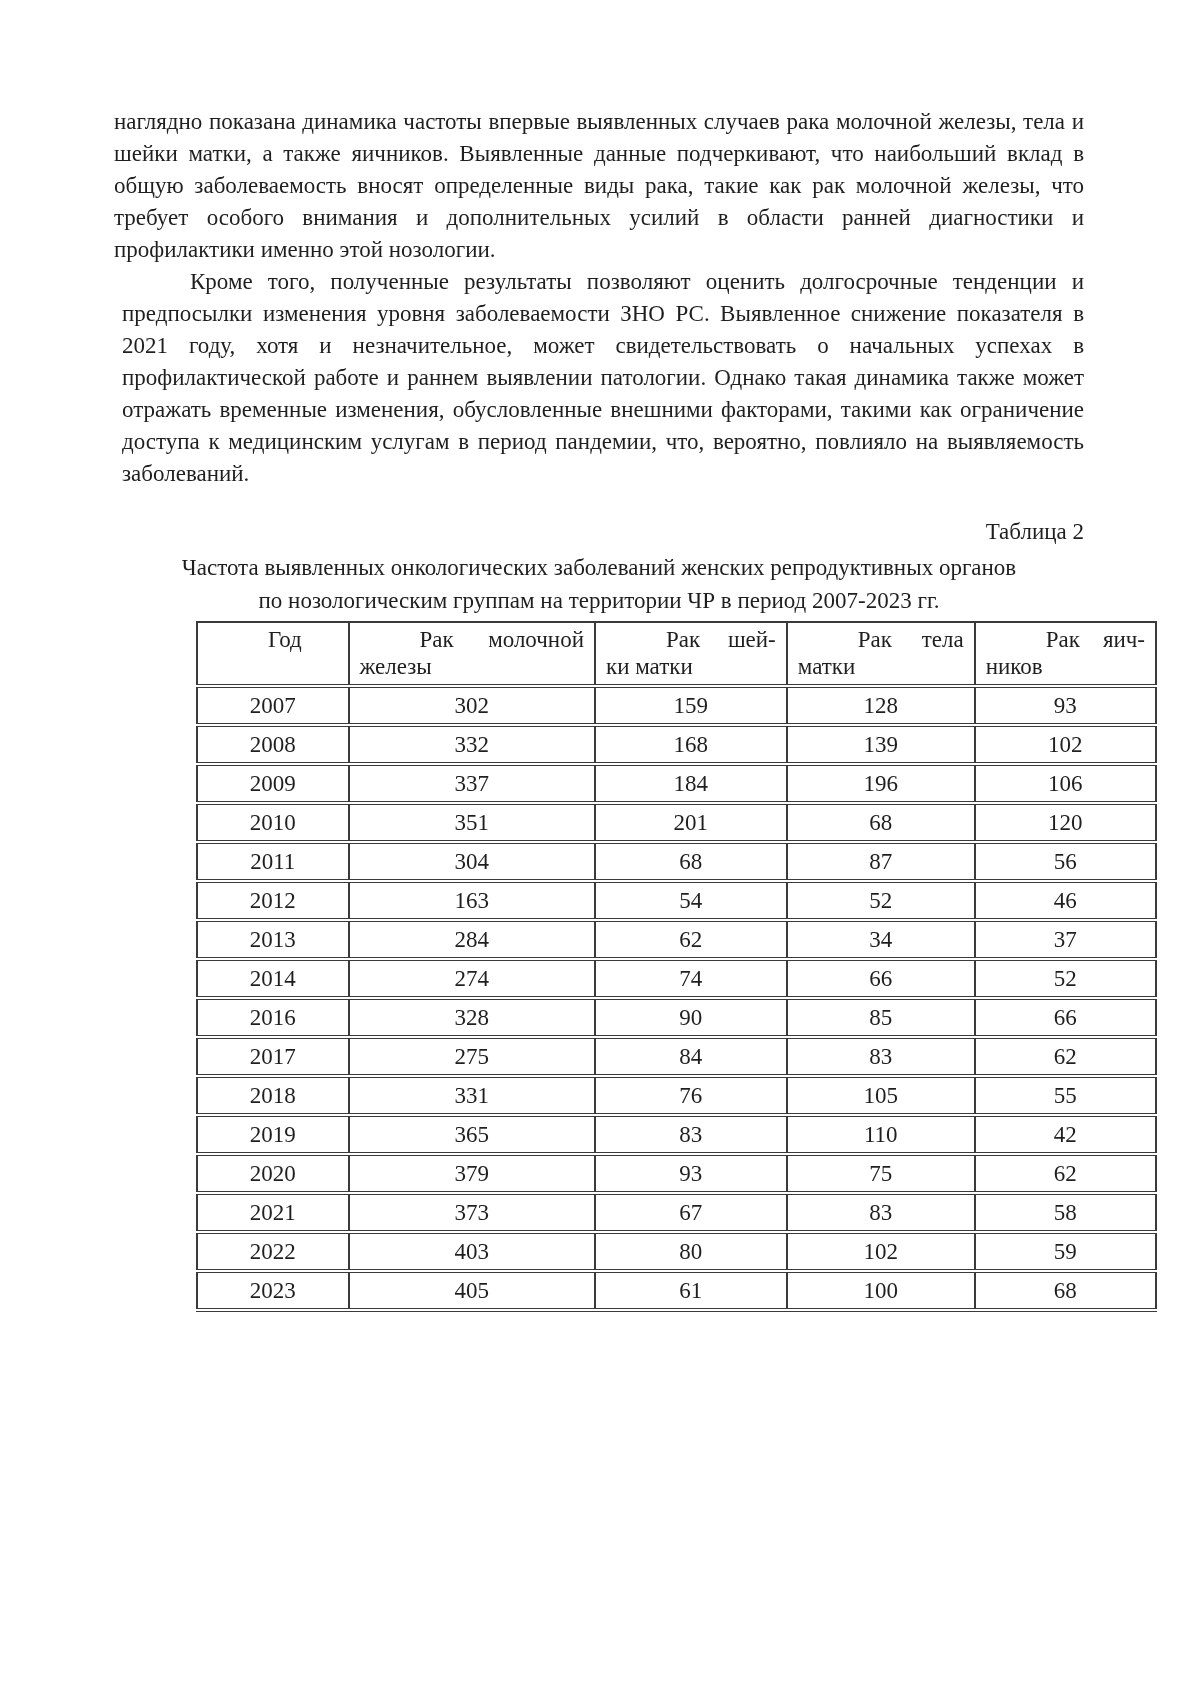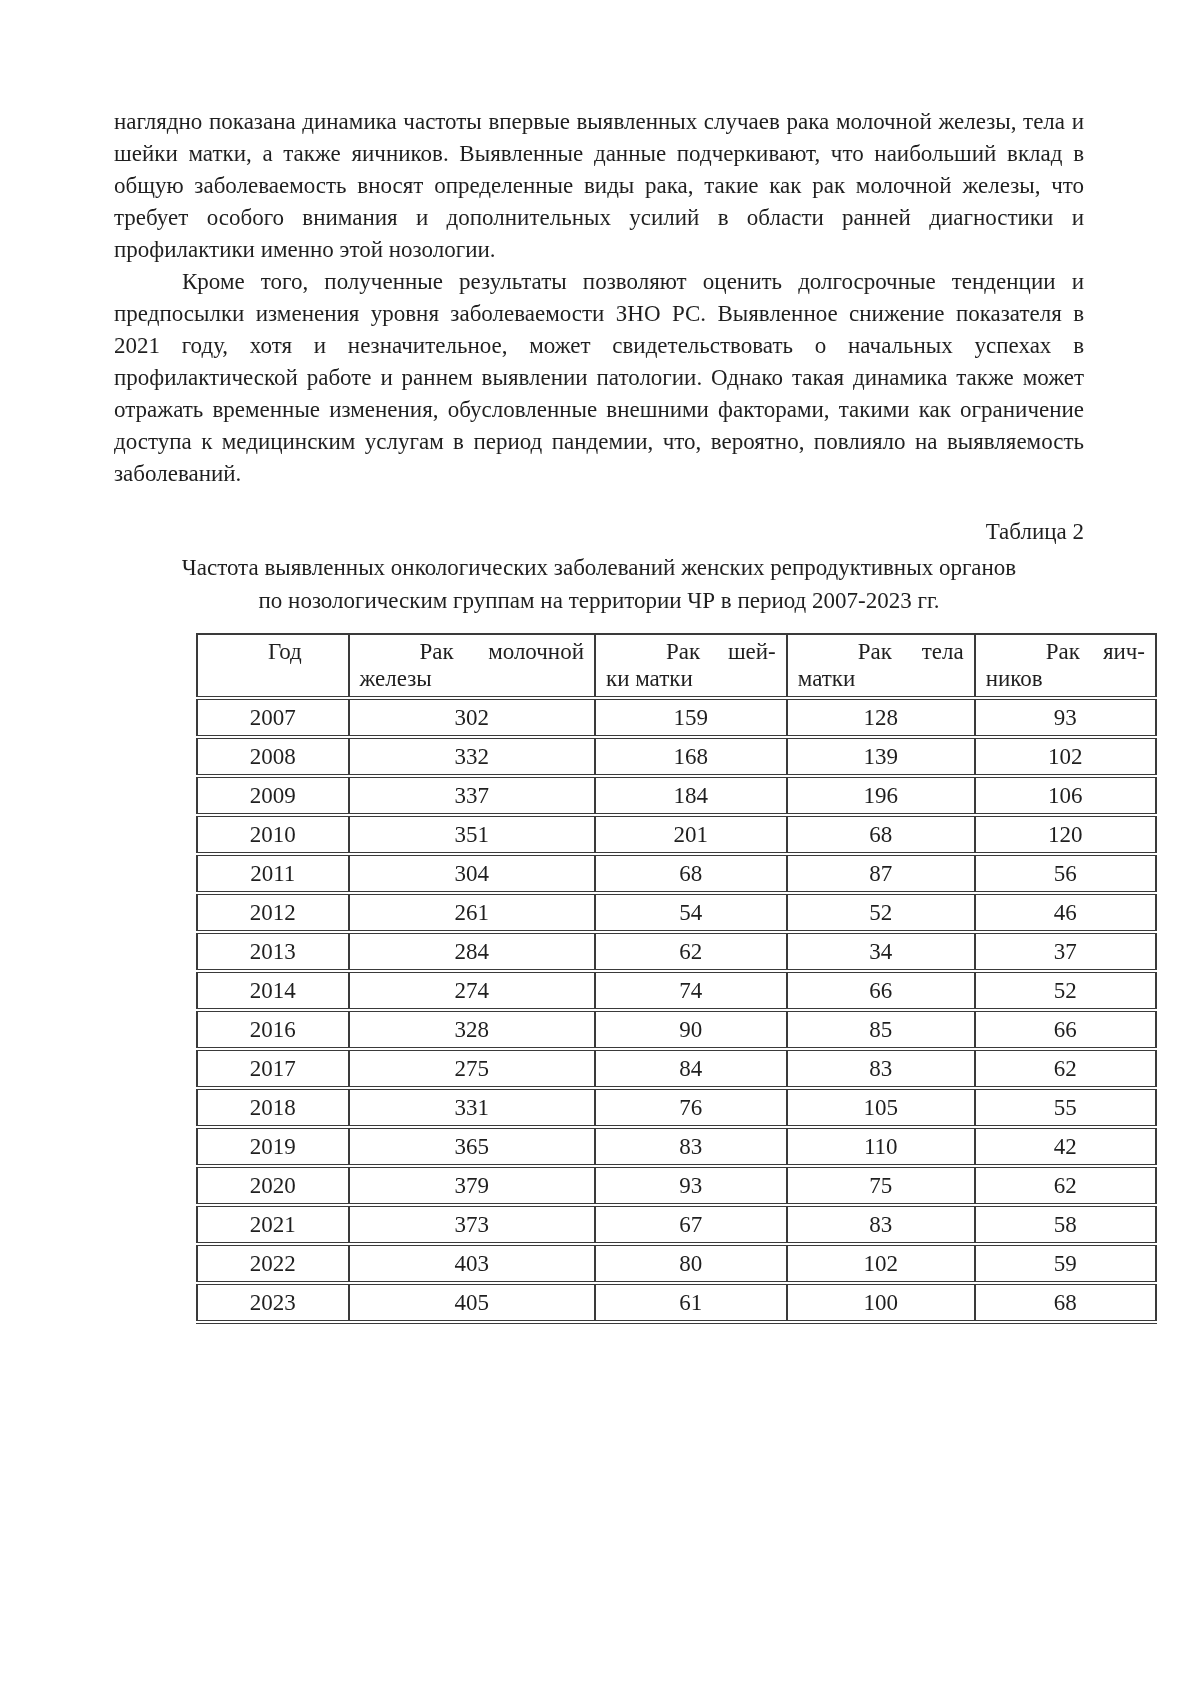--- a/index.html
+++ b/index.html
@@ -14,35 +14,35 @@
     font-family: "Liberation Serif", "DejaVu Serif", serif;
     color: #1f1f1f;
     overflow: hidden;
   }
   .body-text {
     margin: 0;
     font-size: 23px;
     line-height: 32px;
     text-align: justify;
   }
-  .body-text.indent { text-indent: 68px; }
+  .body-text.indent { text-indent: 68px; margin-left: 8px; }
   .table-label {
     margin-top: 26px;
     font-size: 23px;
     line-height: 32px;
     text-align: right;
   }
   .table-title {
     margin-top: 3px;
     font-size: 23px;
     line-height: 33px;
     text-align: center;
   }
   table.data-table {
-    margin-top: 16px;
+    margin-top: 4px;
     margin-left: 82px;
     width: 961px;
     border-collapse: collapse;
     table-layout: fixed;
     font-size: 23px;
     color: #1f1f1f;
   }
   table.data-table, table.data-table th, table.data-table td {
     border: 2px solid #3a3a3a;
   }
@@ -154,21 +154,21 @@
         </tr>
         <tr>
           <td>2011</td>
           <td>304</td>
           <td>68</td>
           <td>87</td>
           <td>56</td>
         </tr>
         <tr>
           <td>2012</td>
-          <td>261</td>
+          <td>163</td>
           <td>54</td>
           <td>52</td>
           <td>46</td>
         </tr>
         <tr>
           <td>2013</td>
           <td>284</td>
           <td>62</td>
           <td>34</td>
           <td>37</td>

